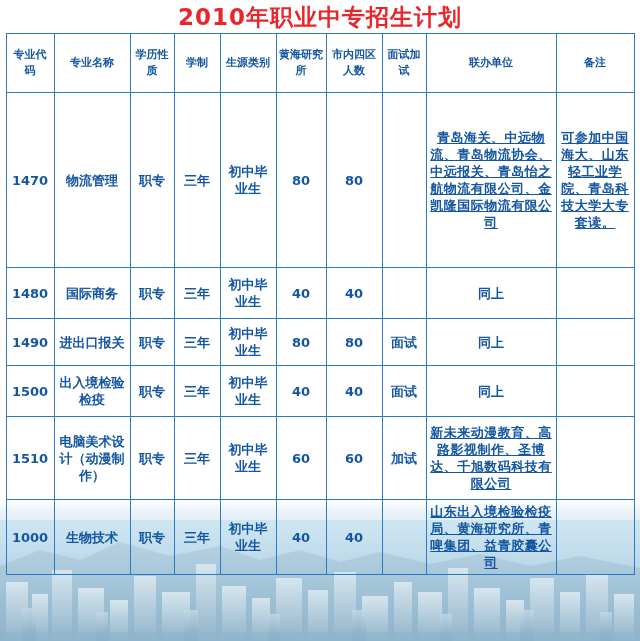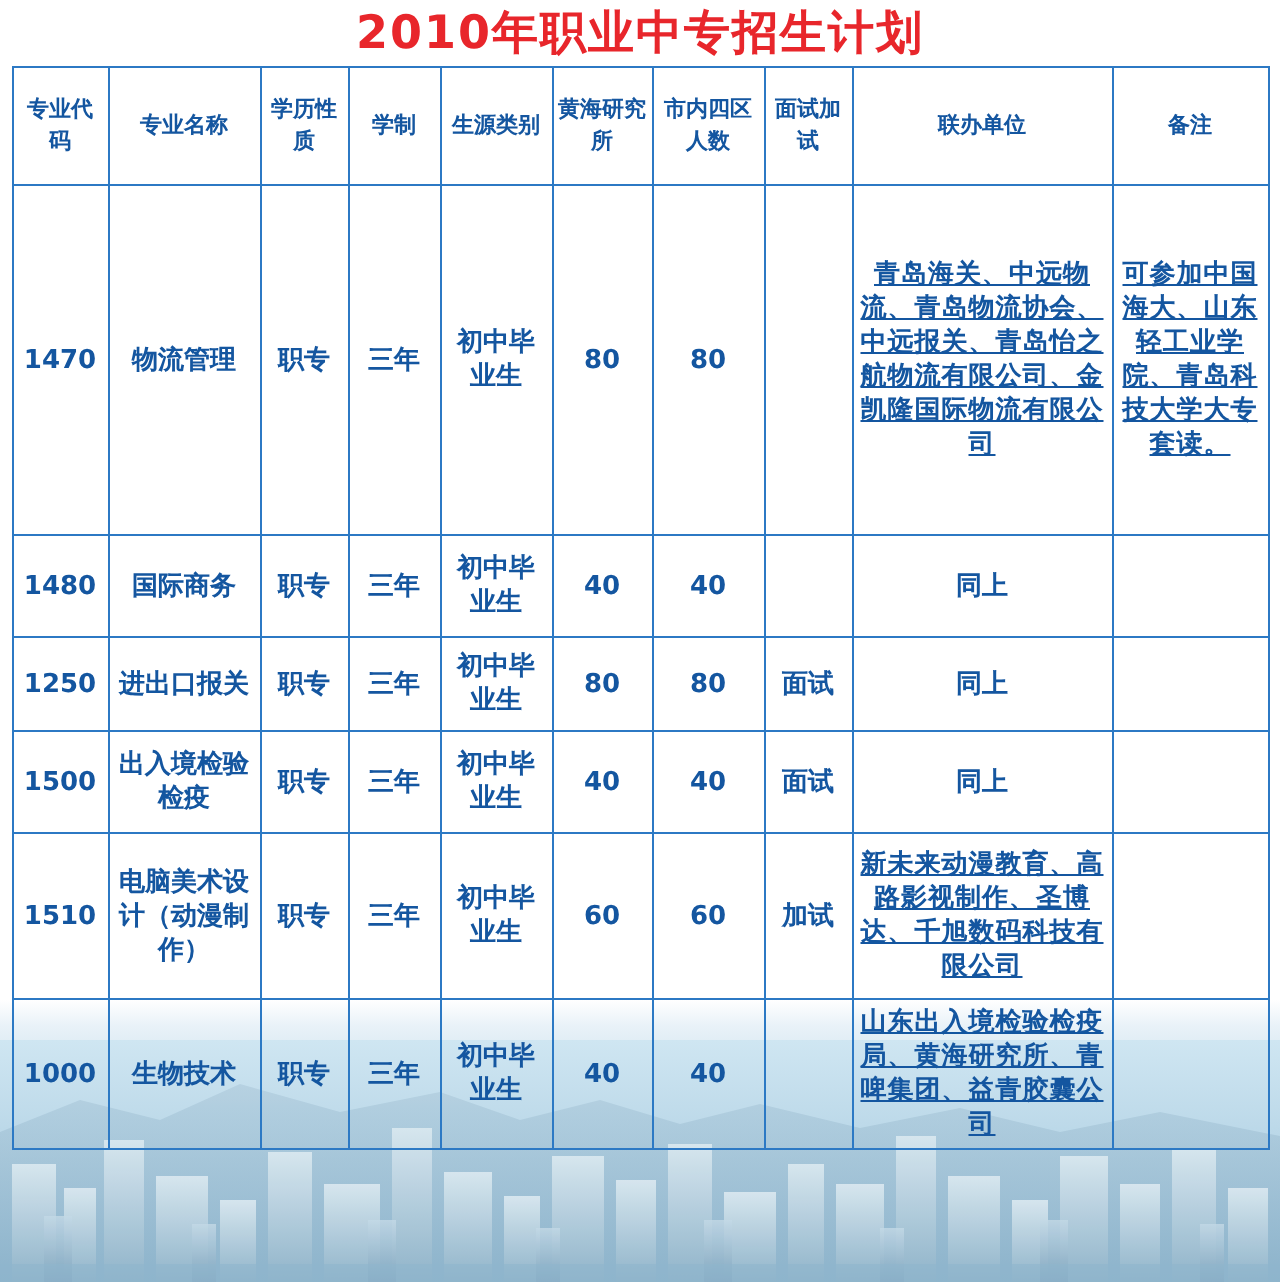--- a/index.html
+++ b/index.html
@@ -223,21 +223,21 @@
         <td>职专</td>
         <td>三年</td>
         <td>初中毕业生</td>
         <td>40</td>
         <td>40</td>
         <td></td>
         <td>同上</td>
         <td></td>
       </tr>
       <tr class="row-mm">
-        <td>1250</td>
+        <td>1490</td>
         <td>进出口报关</td>
         <td>职专</td>
         <td>三年</td>
         <td>初中毕业生</td>
         <td>80</td>
         <td>80</td>
         <td>面试</td>
         <td>同上</td>
         <td></td>
       </tr>

